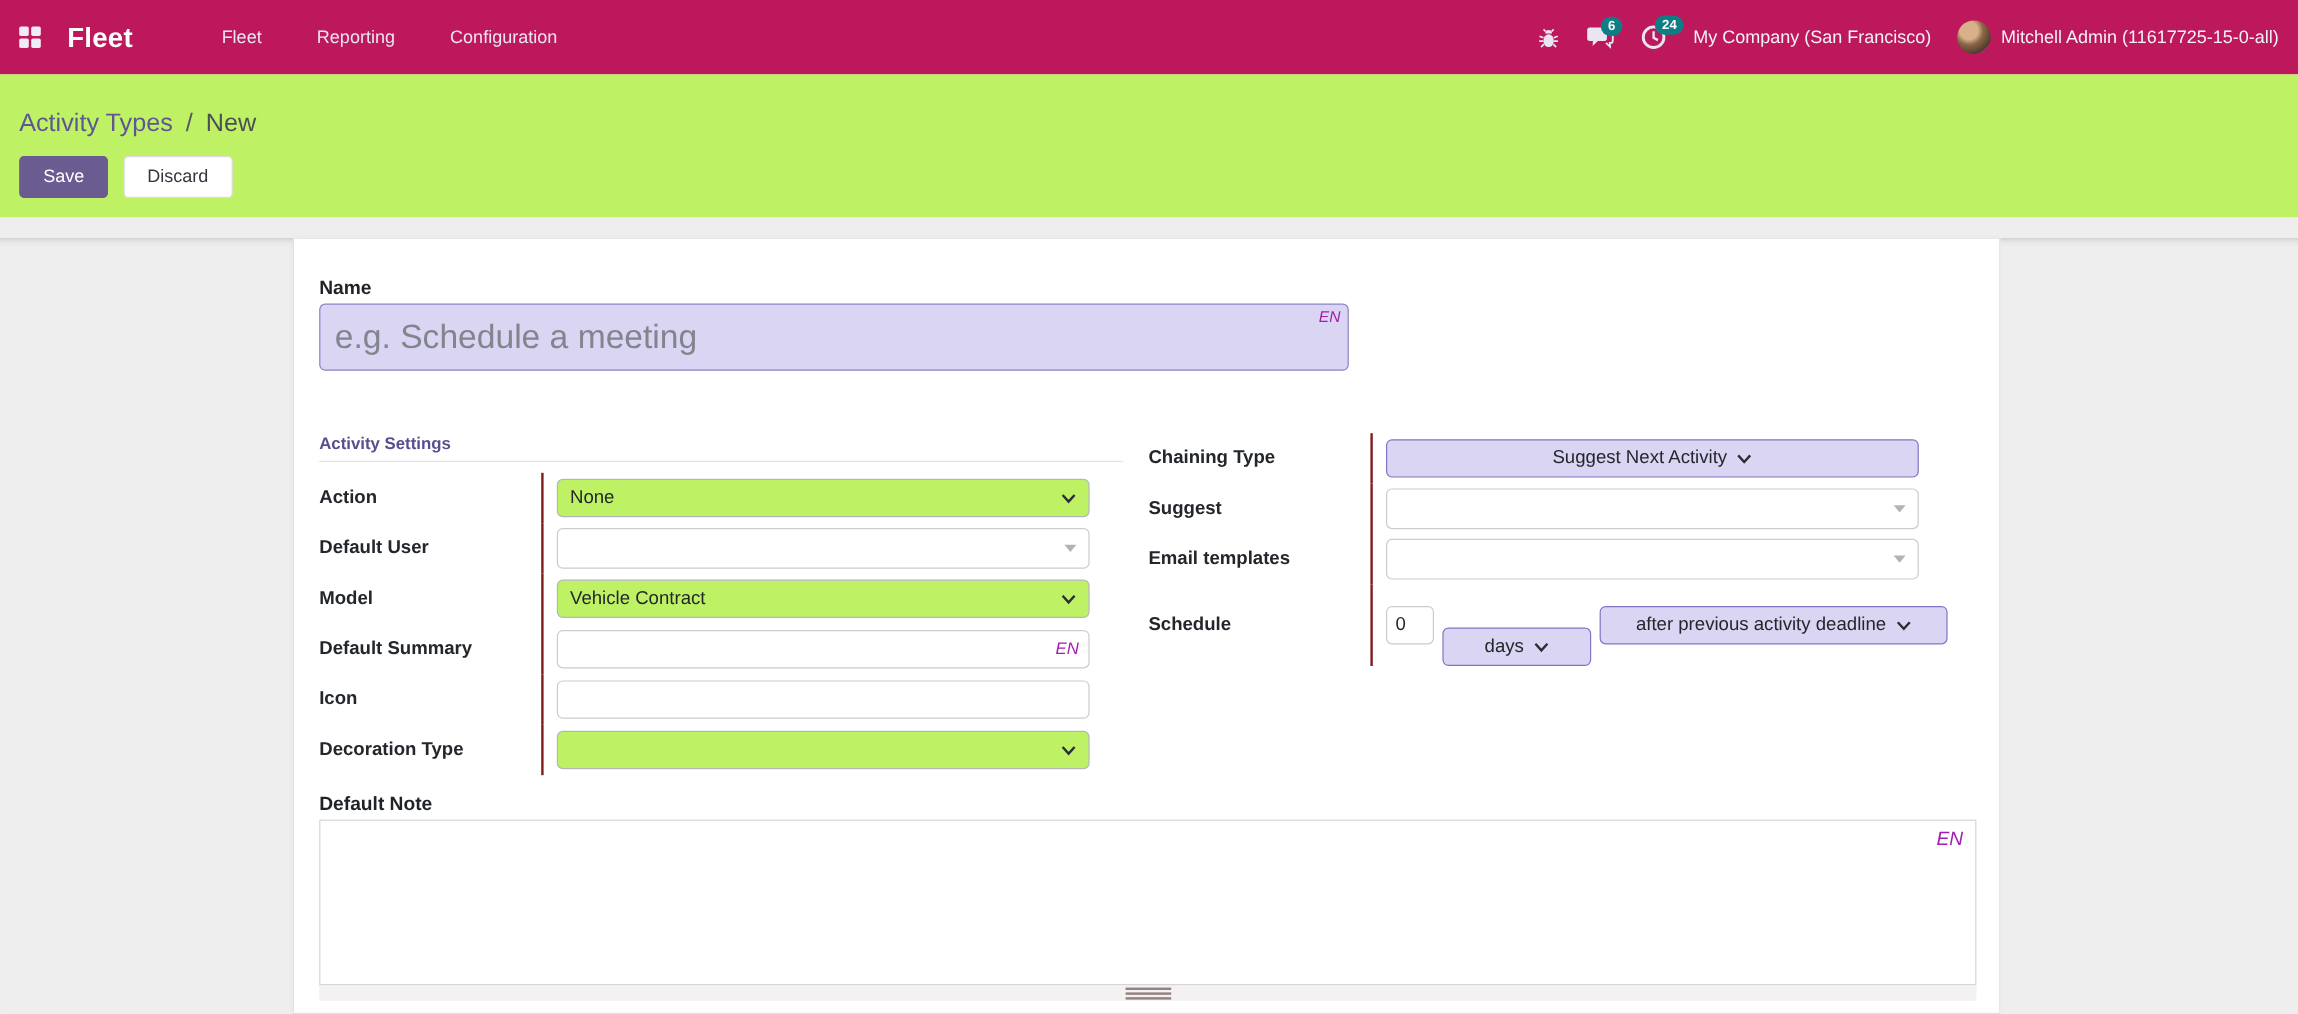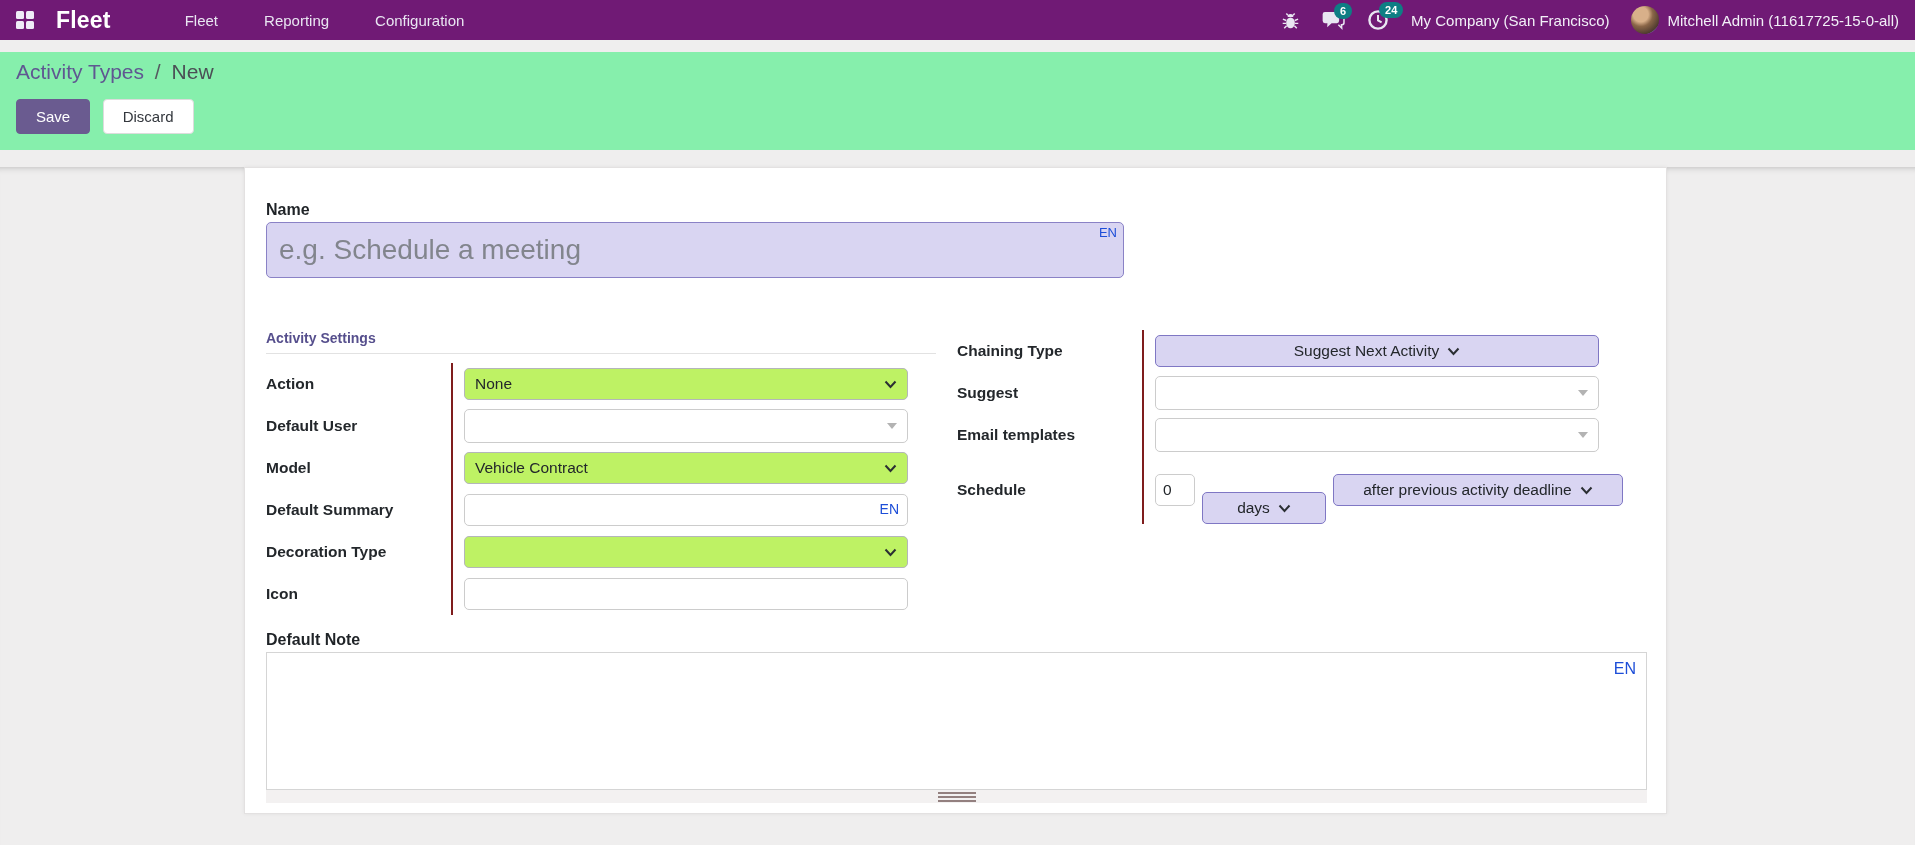--- a/index.html
+++ b/index.html
@@ -1,42 +1,42 @@
 <!DOCTYPE html>
 <html><head>
 <meta charset="utf-8">
 <style>
   * { box-sizing: border-box; margin: 0; padding: 0; }
   html, body { width: 1915px; height: 845px; overflow: hidden; }
   body { font-family: "Liberation Sans", sans-serif; background: #efeeee; color: #23272b; }
 
   
   .topbar {
-    height: 40px; background: #701a75; color: #e9e6f2;
+    height: 62px; background: #be185d; color: #e9e6f2;
     display: flex; align-items: center; padding: 0 16px;
   }
   .apps-icon { display: grid; grid-template-columns: 8px 8px; grid-template-rows: 8px 8px;
     gap: 2px; margin-right: 22px; cursor: pointer; }
   .apps-icon i { background: #efecf7; border-radius: 1.5px; }
   .brand { font-size: 23px; font-weight: bold; color: #ffffff; margin-right: 58px; letter-spacing: .2px; }
   .menu { display: flex; gap: 14px; }
   .menu-item { font-size: 15px; padding: 8px 16px; color: #e9e6f2; cursor: pointer; border-radius: 3px; }
   .systray { margin-left: auto; display: flex; align-items: center; gap: 22px; }
   .tray-icon { position: relative; display: inline-flex; align-items: center; cursor: pointer; }
   .badge {
     position: absolute; top: -7px; left: 12px; background: #0e7e84; color: #fff;
     font-size: 11px; font-weight: bold; border-radius: 9px; padding: 1px 6px; line-height: 14px;
   }
   .company-name, .user-name { font-size: 15px; color: #f2f0f8; cursor: pointer; white-space: nowrap; }
   .user-block { display: flex; align-items: center; gap: 8px; cursor: pointer; }
   .avatar { width: 28px; height: 28px; border-radius: 50%;
     background: radial-gradient(circle at 35% 30%, #d8b08a 0 28%, #8a6648 45%, #4d3a2e 75%, #6e5a8f 78%); }
 
   
-  .control-panel { background: #86efac; padding: 7px 16px 16px; margin-top: 12px; }
+  .control-panel { background: #bef264; padding: 28px 16px 16px; }
   .breadcrumb { font-size: 21px; line-height: 26px; margin-bottom: 14px; }
   .breadcrumb .bc-link { color: #5f5791; cursor: pointer; }
   .breadcrumb .bc-sep { color: #55595f; margin: 0 5px; }
   .breadcrumb .bc-current { color: #4b4f55; }
   .btn { font-size: 15px; padding: 8px 19px; border-radius: 4px; cursor: pointer; border: 1px solid transparent; }
   .btn-primary { background: #6a5b90; color: #ffffff; border-color: #6a5b90; margin-right: 8px; }
   .btn-secondary { background: #ffffff; color: #33373d; border-color: #dcdcdc; }
 
   
   .content { height: 685px; background: #efeeee; box-shadow: inset 0 7px 7px -7px rgba(0,0,0,.25); }
@@ -48,21 +48,21 @@
 
   .field-label-lg { font-weight: bold; font-size: 16px; color: #1f2327; margin-bottom: 3px; }
 
   .name-wrap { position: relative; width: 858px; }
   .name-input {
     width: 100%; height: 56px; background: #d9d5f2; border: 1px solid #8a82c6; border-radius: 5px;
     font-size: 28px; padding: 0 12px; color: #23272b; outline: none;
     font-family: "Liberation Sans", sans-serif;
   }
   .name-input::placeholder { color: #82858d; }
-  .lang-badge { position: absolute; top: 3px; right: 7px; font-size: 13px; color: #1d4ed8; cursor: pointer; }
+  .lang-badge { position: absolute; top: 3px; right: 7px; font-size: 13px; color: #a21caf; cursor: pointer; font-style: italic; }
 
   
   .group { display: flex; margin-top: 52px; gap: 21px; }
   .col { width: 670px; }
   .col-right { width: 674px; }
   .section-title { color: #564f8d; font-weight: bold; font-size: 14px; padding-bottom: 7px;
     border-bottom: 1px solid #e2e2e2; margin-bottom: 9px; }
   .frow { display: flex; align-items: center; min-height: 42px; }
   .frow .lbl {
     width: 187px; flex: 0 0 187px; align-self: stretch; display: flex; align-items: center;
@@ -222,37 +222,37 @@
           <span class="lbl">Default Summary</span>
           <span class="fld">
             <span class="summary-wrap">
               <input class="tinput" type="text" value="" style="">
               <span class="lang-badge">EN</span>
             </span>
           </span>
         </div>
 
         <div class="frow">
+          <span class="lbl">Icon</span>
+          <span class="fld">
+            <input class="tinput" type="text" value="" style="">
+          </span>
+        </div>
+
+        <div class="frow">
           <span class="lbl">Decoration Type</span>
           <span class="fld">
             <span class="sel">
               <span></span>
               <span class="chev">
                 <svg width="13" height="9" viewBox="0 0 13 9">
                     <path d="M1.5 1.5 6.5 7 11.5 1.5" fill="none" stroke="#2b2f33" stroke-width="2"></path>
                   </svg>
               </span>
             </span>
-          </span>
-        </div>
-
-        <div class="frow">
-          <span class="lbl">Icon</span>
-          <span class="fld">
-            <input class="tinput" type="text" value="" style="">
           </span>
         </div>
       </div>
 
       <div class="col col-right">
 
         <div class="frow">
           <span class="lbl">Chaining Type</span>
           <span class="fld">
             <span class="sel highlight">

